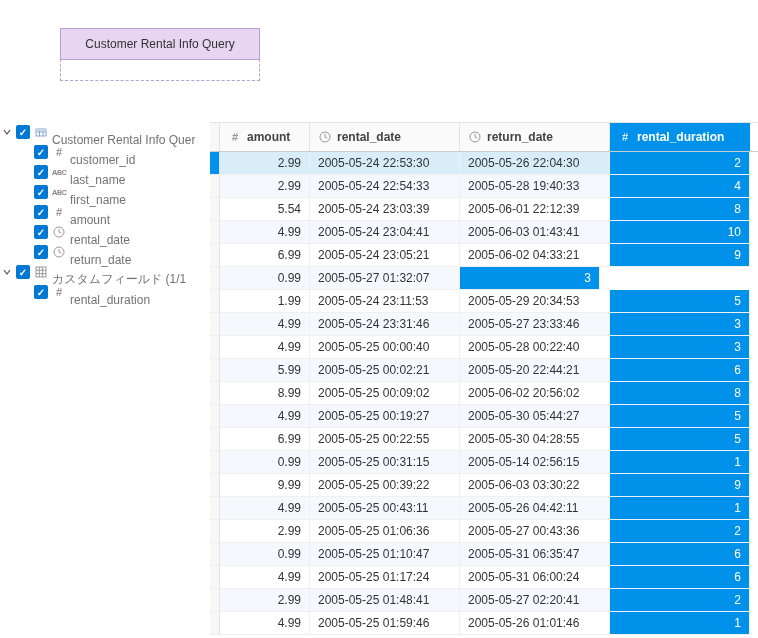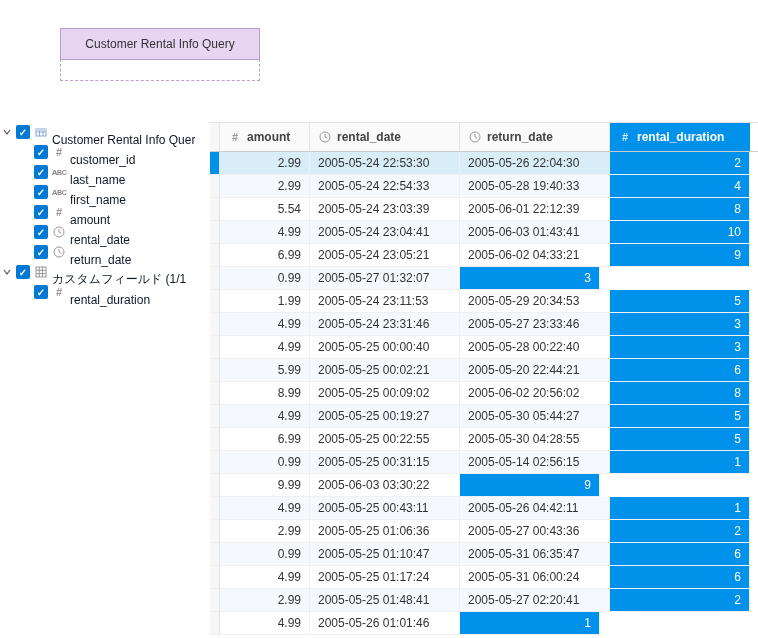--- a/index.html
+++ b/index.html
@@ -86,21 +86,21 @@
     color: #888;
     font-weight: bold;
     flex-shrink: 0;
   }
   .type-icon.num { color: #999; font-size: 11px; }
   .type-icon.text { font-size: 8px; letter-spacing: -0.5px; }
   .type-icon.date { }
   .type-icon.table { }
   .tree-label {
     font-size: 12px;
-    color: #0f172a;
+    color: #737373;
     overflow: hidden;
     text-overflow: ellipsis;
     margin-top: 15px;
   }
   .table-panel {
     flex: 1;
     overflow: hidden;
   }
   .table-header {
     display: flex;
@@ -398,20 +398,21 @@
         <div class="tr alt">
           <div class="gutter-cell"></div>
           <div class="td num col-amount">0.99</div>
           <div class="td col-rental">2005-05-25 00:31:15</div>
           <div class="td col-return">2005-05-14 02:56:15</div>
           <div class="td num col-duration selcol">1</div>
         </div>
         <div class="tr">
           <div class="gutter-cell"></div>
           <div class="td num col-amount">9.99</div>
+          <div class="td col-rental">2005-05-25 00:39:22</div>
           <div class="td col-return">2005-06-03 03:30:22</div>
           <div class="td num col-duration selcol">9</div>
         </div>
         <div class="tr alt">
           <div class="gutter-cell"></div>
           <div class="td num col-amount">4.99</div>
           <div class="td col-rental">2005-05-25 00:43:11</div>
           <div class="td col-return">2005-05-26 04:42:11</div>
           <div class="td num col-duration selcol">1</div>
         </div>
@@ -439,19 +440,20 @@
         <div class="tr alt">
           <div class="gutter-cell"></div>
           <div class="td num col-amount">2.99</div>
           <div class="td col-rental">2005-05-25 01:48:41</div>
           <div class="td col-return">2005-05-27 02:20:41</div>
           <div class="td num col-duration selcol">2</div>
         </div>
         <div class="tr">
           <div class="gutter-cell"></div>
           <div class="td num col-amount">4.99</div>
+          <div class="td col-rental">2005-05-25 01:59:46</div>
           <div class="td col-return">2005-05-26 01:01:46</div>
           <div class="td num col-duration selcol">1</div>
         </div>
       </div>
   </div>
 
 </div>
 
 </body></html>

